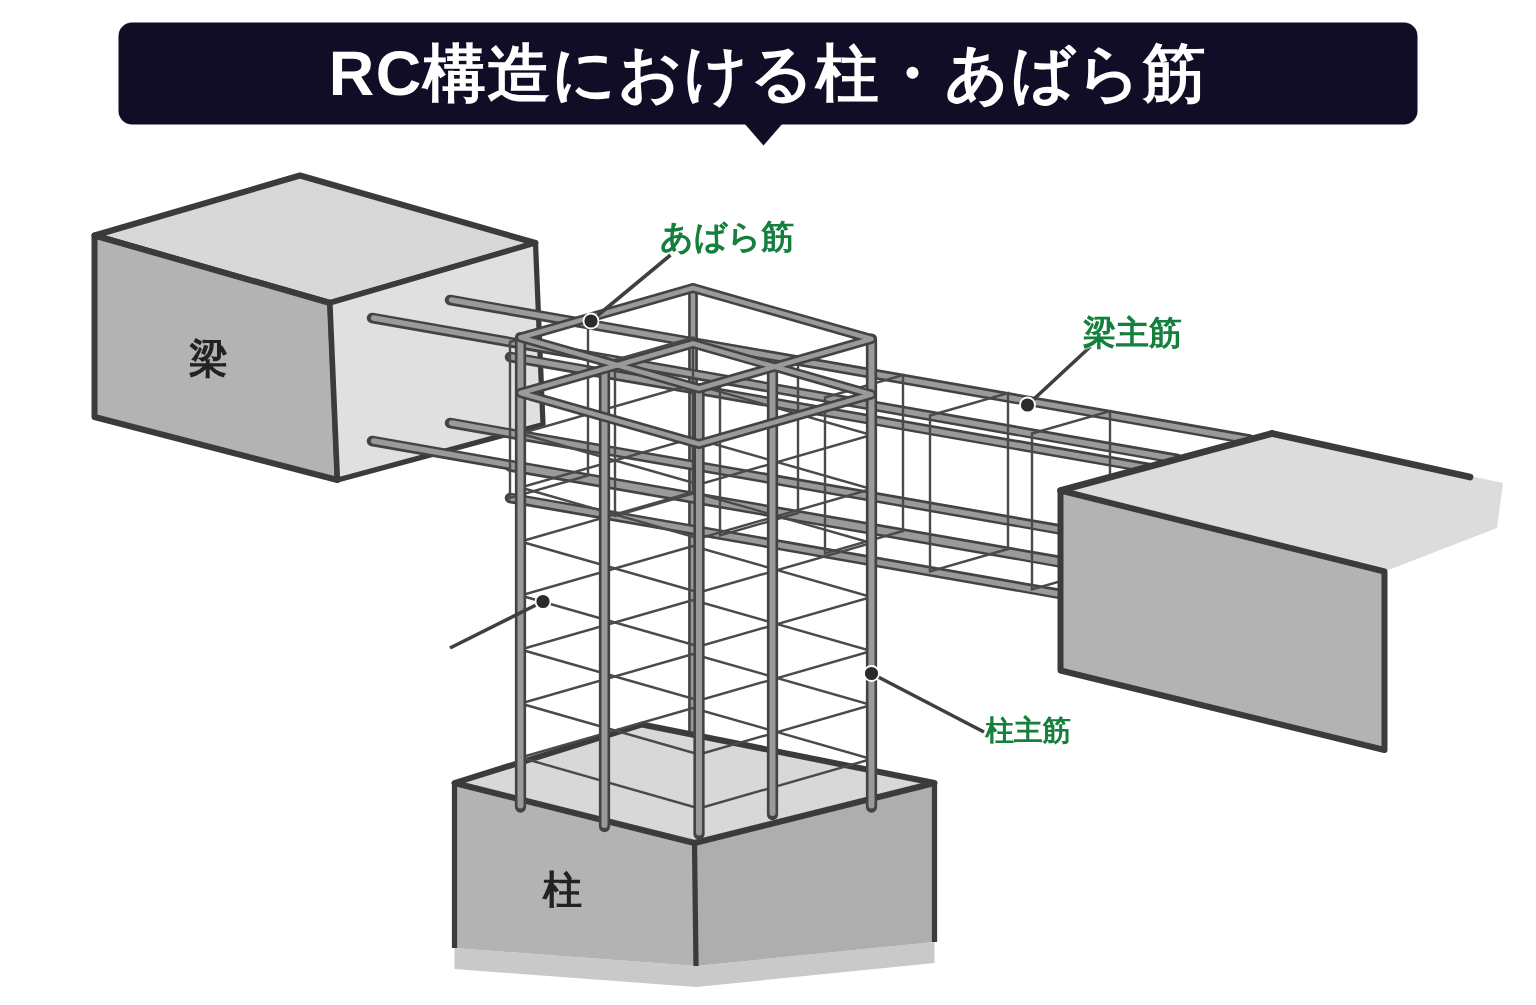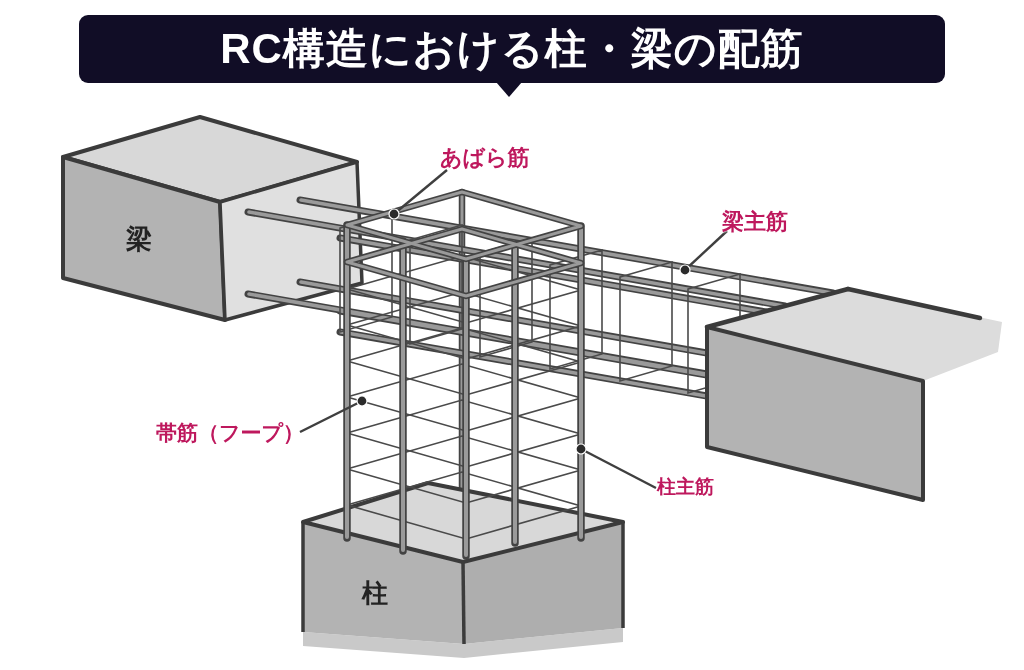--- a/index.html
+++ b/index.html
@@ -13,21 +13,21 @@
     display:flex;align-items:center;justify-content:center;
     color:#ffffff;font-size:42px;font-weight:bold;letter-spacing:1px;white-space:nowrap;
   }
   #title-pointer{
     position:absolute;left:496px;top:82px;width:0;height:0;
     border-left:13px solid transparent;border-right:13px solid transparent;
     border-top:15px solid #110d26;
   }
   svg{position:absolute;left:0;top:0;}
   .callout{
-    position:absolute;color:#be185d;font-weight:bold;font-size:22px;white-space:nowrap;
+    position:absolute;color:#15803d;font-weight:bold;font-size:22px;white-space:nowrap;
     text-shadow:0 0 2px #ffffff,0 0 2px #ffffff;
   }
   .blocklabel{
     position:absolute;color:#222222;font-weight:bold;font-size:26px;white-space:nowrap;
   }
 </style>
 </head>
 <body>
 
 <div id="stage">
@@ -139,25 +139,24 @@
     </g>
     <g fill="#2b2b2b" stroke="#ffffff" stroke-width="1.2">
       <circle cx="394" cy="214" r="5"></circle>
       <circle cx="685" cy="270" r="5"></circle>
       <circle cx="362" cy="401" r="5"></circle>
       <circle cx="581" cy="449" r="5"></circle>
     </g>
   </svg>
 
   <div id="title-bar">
-    <span>RC構造における柱・梁の配筋</span>
+    <span>RC構造における柱・あばら筋</span>
   </div>
   <div id="title-pointer"></div>
 
   <div class="blocklabel" style="left:126px;top:222px;">梁</div>
   <div class="blocklabel" style="left:362px;top:576px;">柱</div>
 
   <div class="callout" style="left:440px;top:143px;">あばら筋</div>
   <div class="callout" style="left:722px;top:207px;">梁主筋</div>
-  <div class="callout" style="left:156px;top:419px;font-size:21px;">帯筋（フープ）</div>
   <div class="callout" style="left:657px;top:474px;font-size:19px;">柱主筋</div>
 
 </div>
 
 </body></html>

